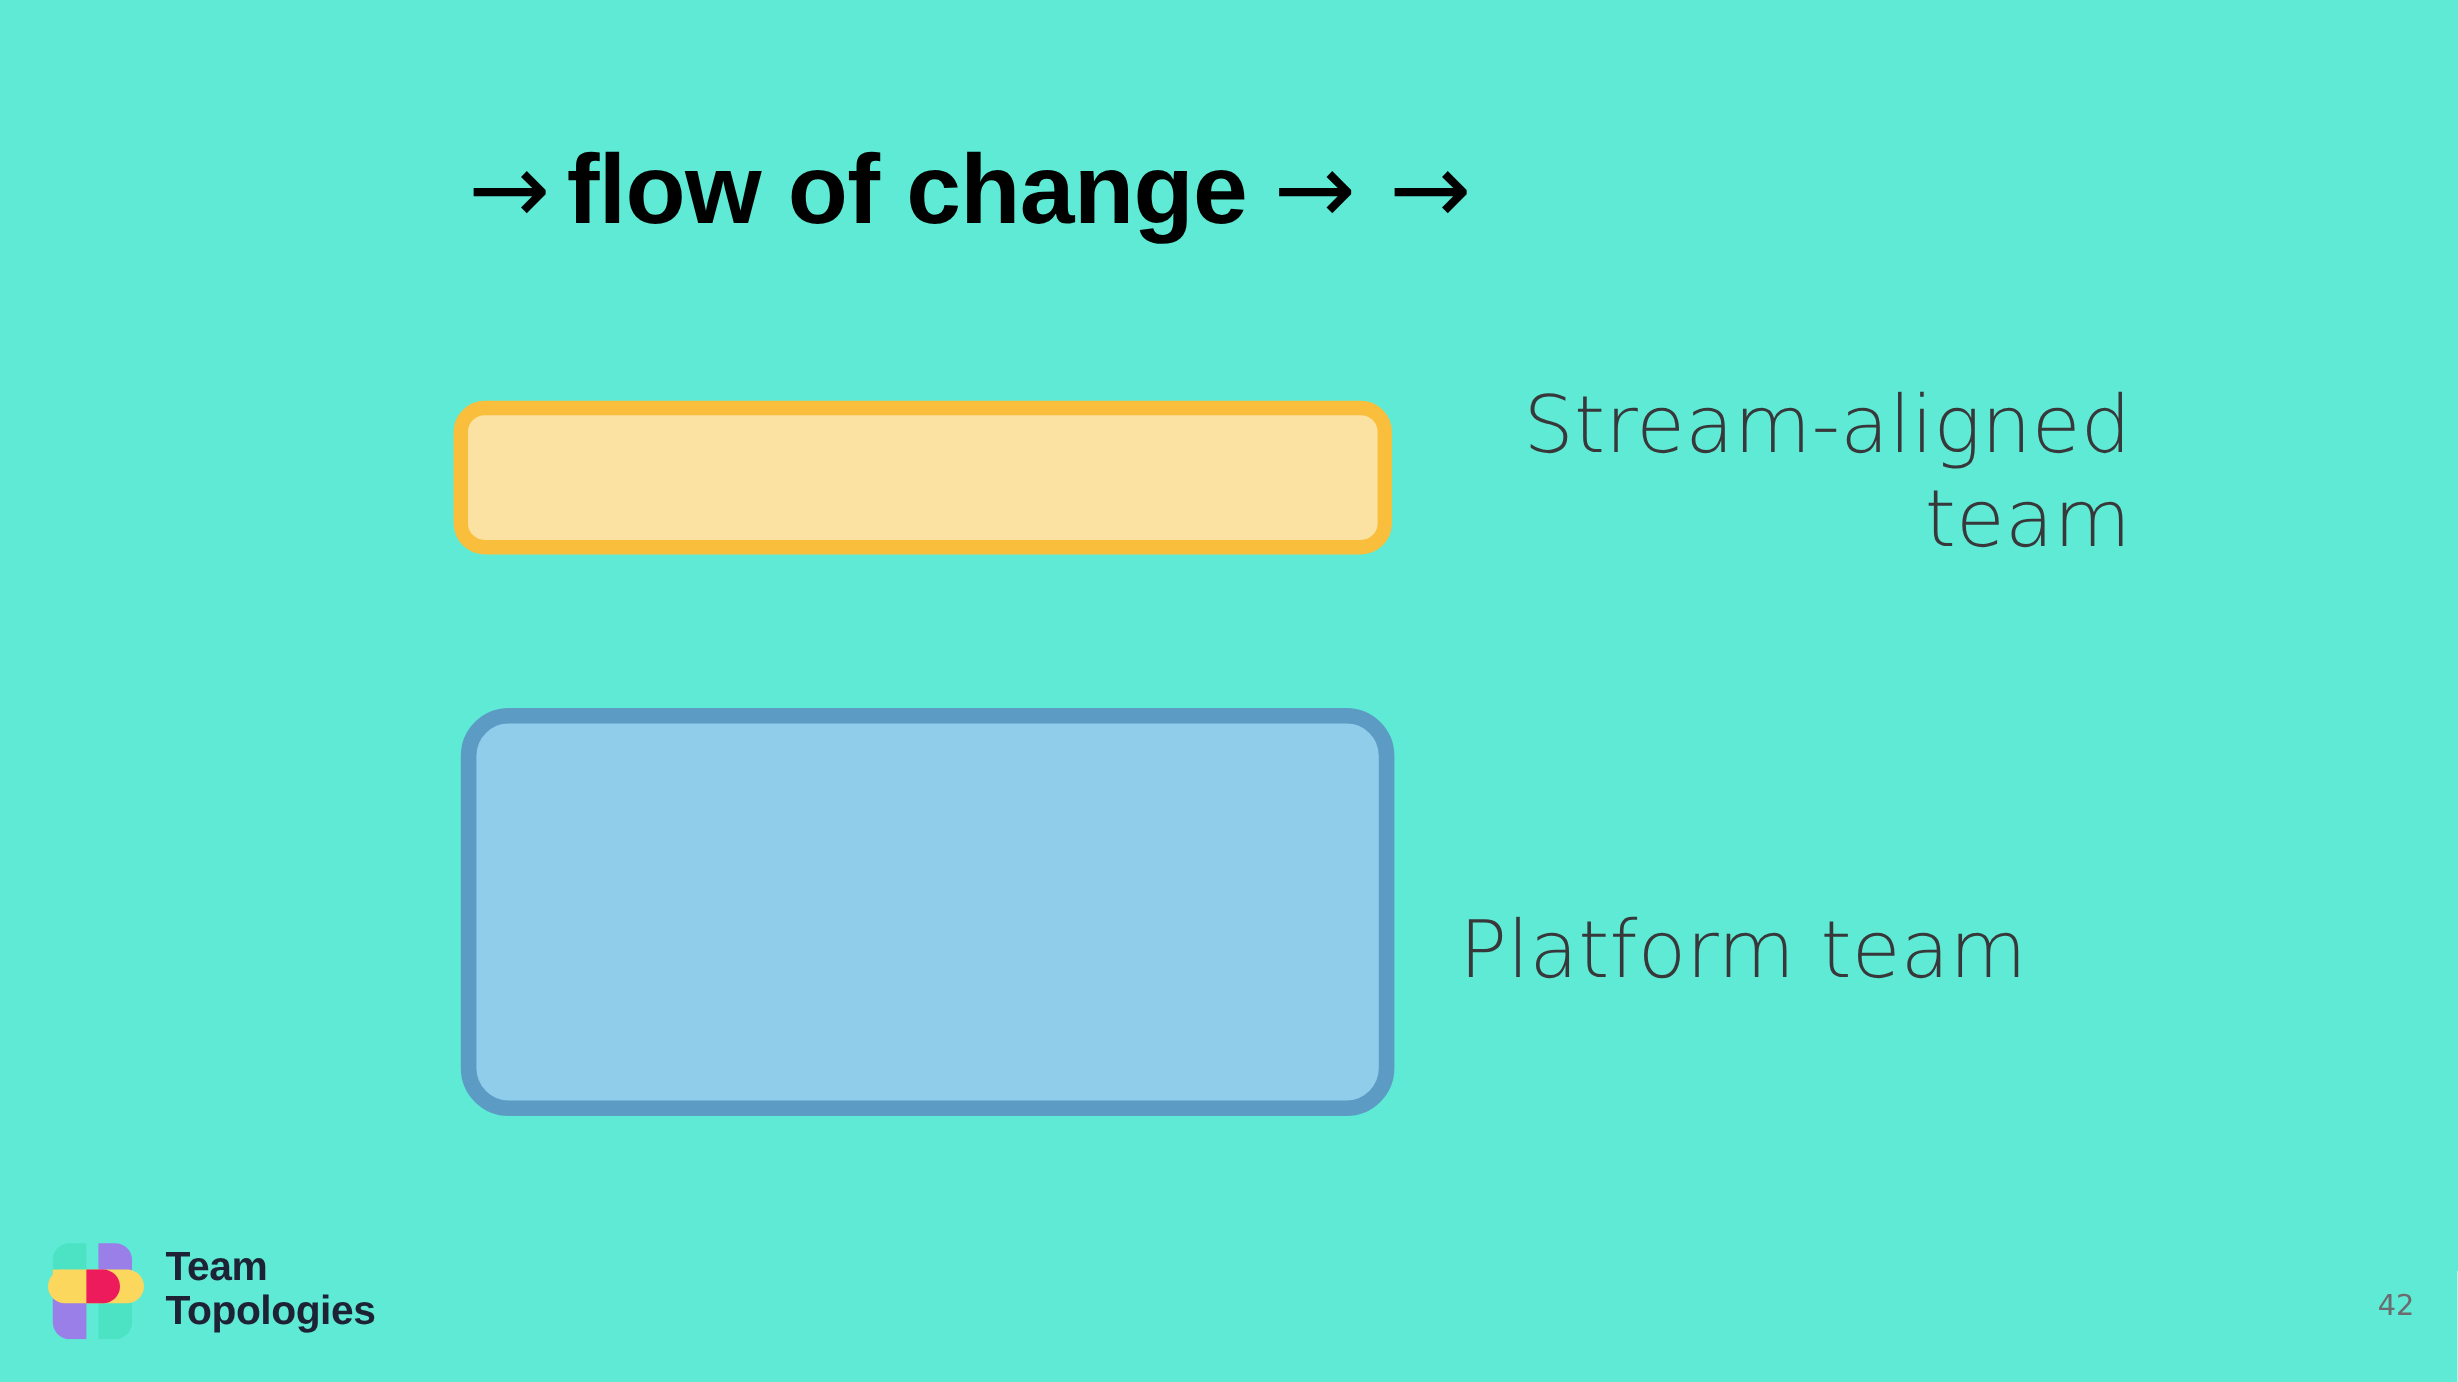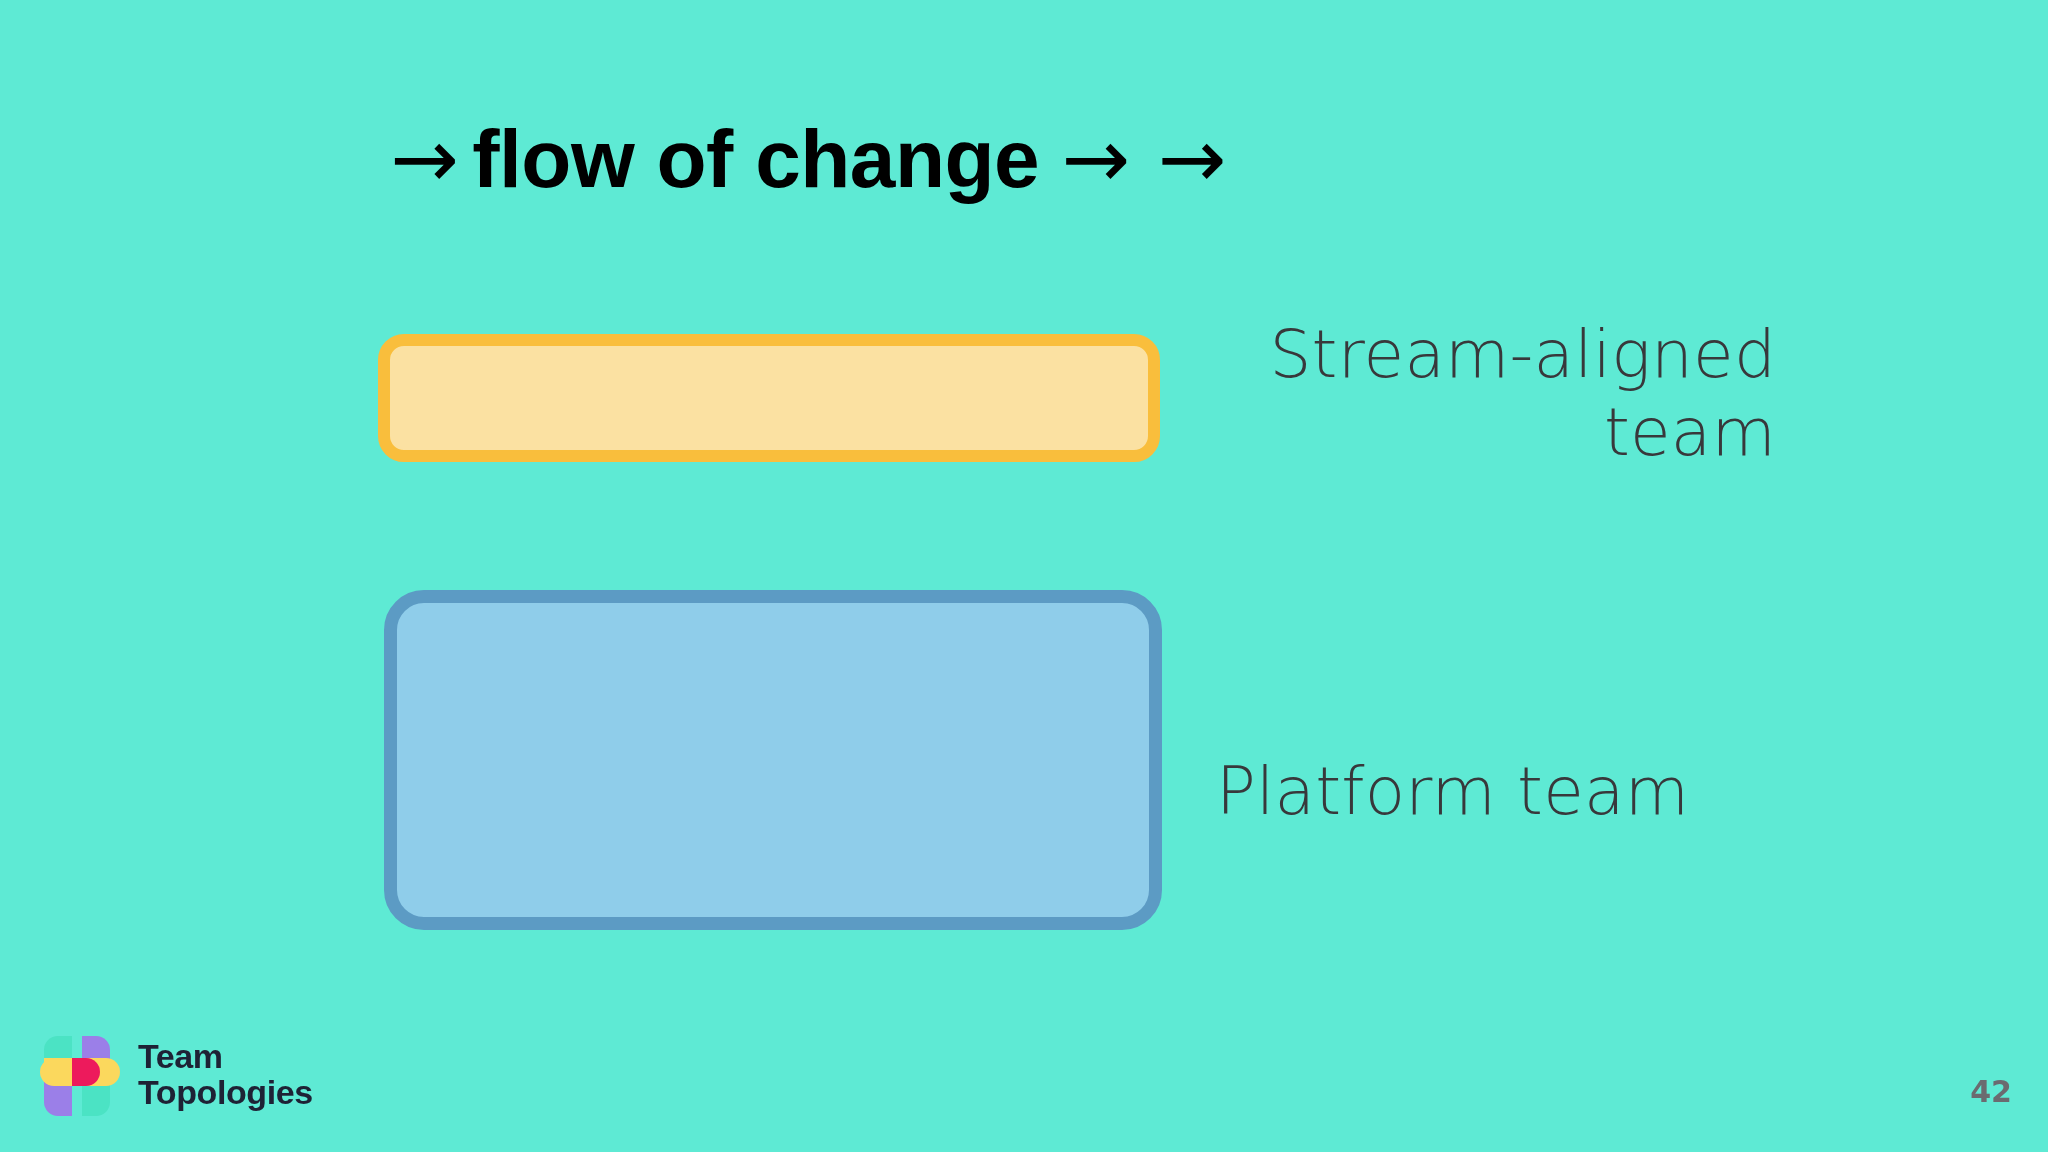--- a/index.html
+++ b/index.html
@@ -112,22 +112,22 @@
     letter-spacing: -0.4px;
   }
   .logo-text .line { display: block; }
 
   
   .page-number {
     position: absolute;
     right: 36px;
     top: 1074px;
     font-family: "DejaVu Sans", sans-serif;
-    font-weight: 700;
-    font-size: 30px;
+    font-weight: 400;
+    font-size: 24px;
     color: #6B6B70;
   }
 </style>
 </head>
 <body>
 
 <div id="slide">
 
   <div class="slide-title">
     <span class="arrow arrow-lead">→</span><span>flow of change</span><span class="arrow arrow-trail-1">→</span><span class="arrow arrow-trail-2">→</span>

